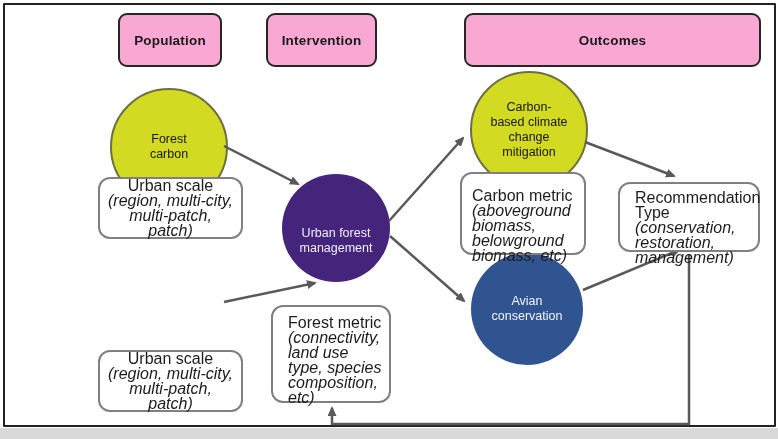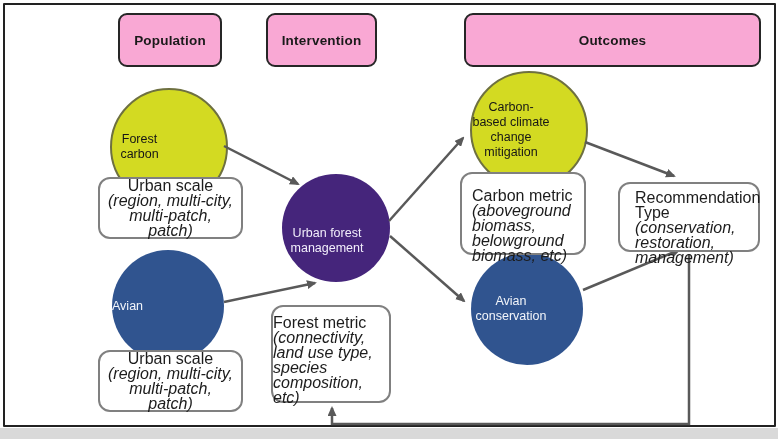--- a/index.html
+++ b/index.html
@@ -16,21 +16,21 @@
     position:absolute; left:0; top:428px; width:778px; height:11px;
     background:#d9d9d9;
   }
   .col-header {
     position:absolute; border:2px solid #262626; border-radius:9px;
     background:#f9a8d4; display:flex; align-items:center; justify-content:center;
     font-weight:bold; font-size:13.5px; letter-spacing:.2px;
   }
   .circle {
     position:absolute; border-radius:50%;
-    display:flex; align-items:center; 
+    display:flex; align-items:center; justify-content:center;
     text-align:center; font-size:12.5px; line-height:15px;
   }
   .circle.yellow { background:var(--yellow); border:2px solid #6e7040; color:#161616; }
   .circle.blue   { background:var(--blue);   color:#f2f5fa; }
   .circle.purple { background:var(--purple); color:#f2eefb; }
   .circle .lbl { display:inline-block; }
   .note {
     position:absolute; background:#fff; border:2px solid #808080;
     border-radius:12px; font-size:16px; line-height:15px; color:#1c1c1c;
     box-sizing:border-box;
@@ -55,23 +55,20 @@
     <span>Intervention</span>
   </div>
   <div class="col-header" style="left:464px; top:13px; width:293px; height:50px;">
     <span>Outcomes</span>
   </div>
 
   <div class="circle yellow" style="left:110px; top:88px; width:114px; height:114px;">
     <span class="lbl" style="max-width:55px;">Forest carbon</span>
   </div>
 
-  <div class="circle blue" style="left:112px; top:250px; width:112px; height:112px;">
-    <span class="lbl" style="max-width:80px;">Avian</span>
-  </div>
 
   <div class="circle purple" style="left:282px; top:174px; width:108px; height:108px;">
     <span class="lbl" style="max-width:90px;margin-top:26px;">Urban forest management</span>
   </div>
 
   <div class="circle yellow" style="left:470px; top:71px; width:114px; height:114px;">
     <span class="lbl" style="max-width:78px;">Carbon-based climate change mitigation</span>
   </div>
 
   <div class="circle blue" style="left:471px; top:253px; width:112px; height:112px;">
@@ -94,21 +91,21 @@
     </svg>
 
   <div class="note centered" style="left:98px; top:177px; width:145px; height:62px;">
     <span><span>Urban scale </span><span class="it">(region, multi-city, multi-patch, patch)</span></span>
   </div>
 
   <div class="note centered" style="left:98px; top:350px; width:145px; height:62px;">
     <span><span>Urban scale </span><span class="it">(region, multi-city, multi-patch, patch)</span></span>
   </div>
 
-  <div class="note lefted" style="left:271px; top:305px; width:120px; height:98px; padding:8px 6px 0 0;">
+  <div class="note lefted" style="left:271px; top:305px; width:120px; height:98px; padding:8px 6px 0 15px;">
     <span><span>Forest metric </span><span class="it">(connectivity, land use type, species composition, etc)</span></span>
   </div>
 
   <div class="note lefted" style="left:460px; top:172px; width:126px; height:83px; padding:14px 4px 0 10px;">
     <span><span>Carbon metric </span><span class="it">(aboveground biomass, belowground biomass, etc)</span></span>
   </div>
 
 
   <div class="note lefted" style="left:618px; top:182px; width:142px; height:70px; padding:6px 2px 0 15px;">
     <span><span>Recommendation Type </span><span class="it">(conservation, restoration, management)</span></span>

